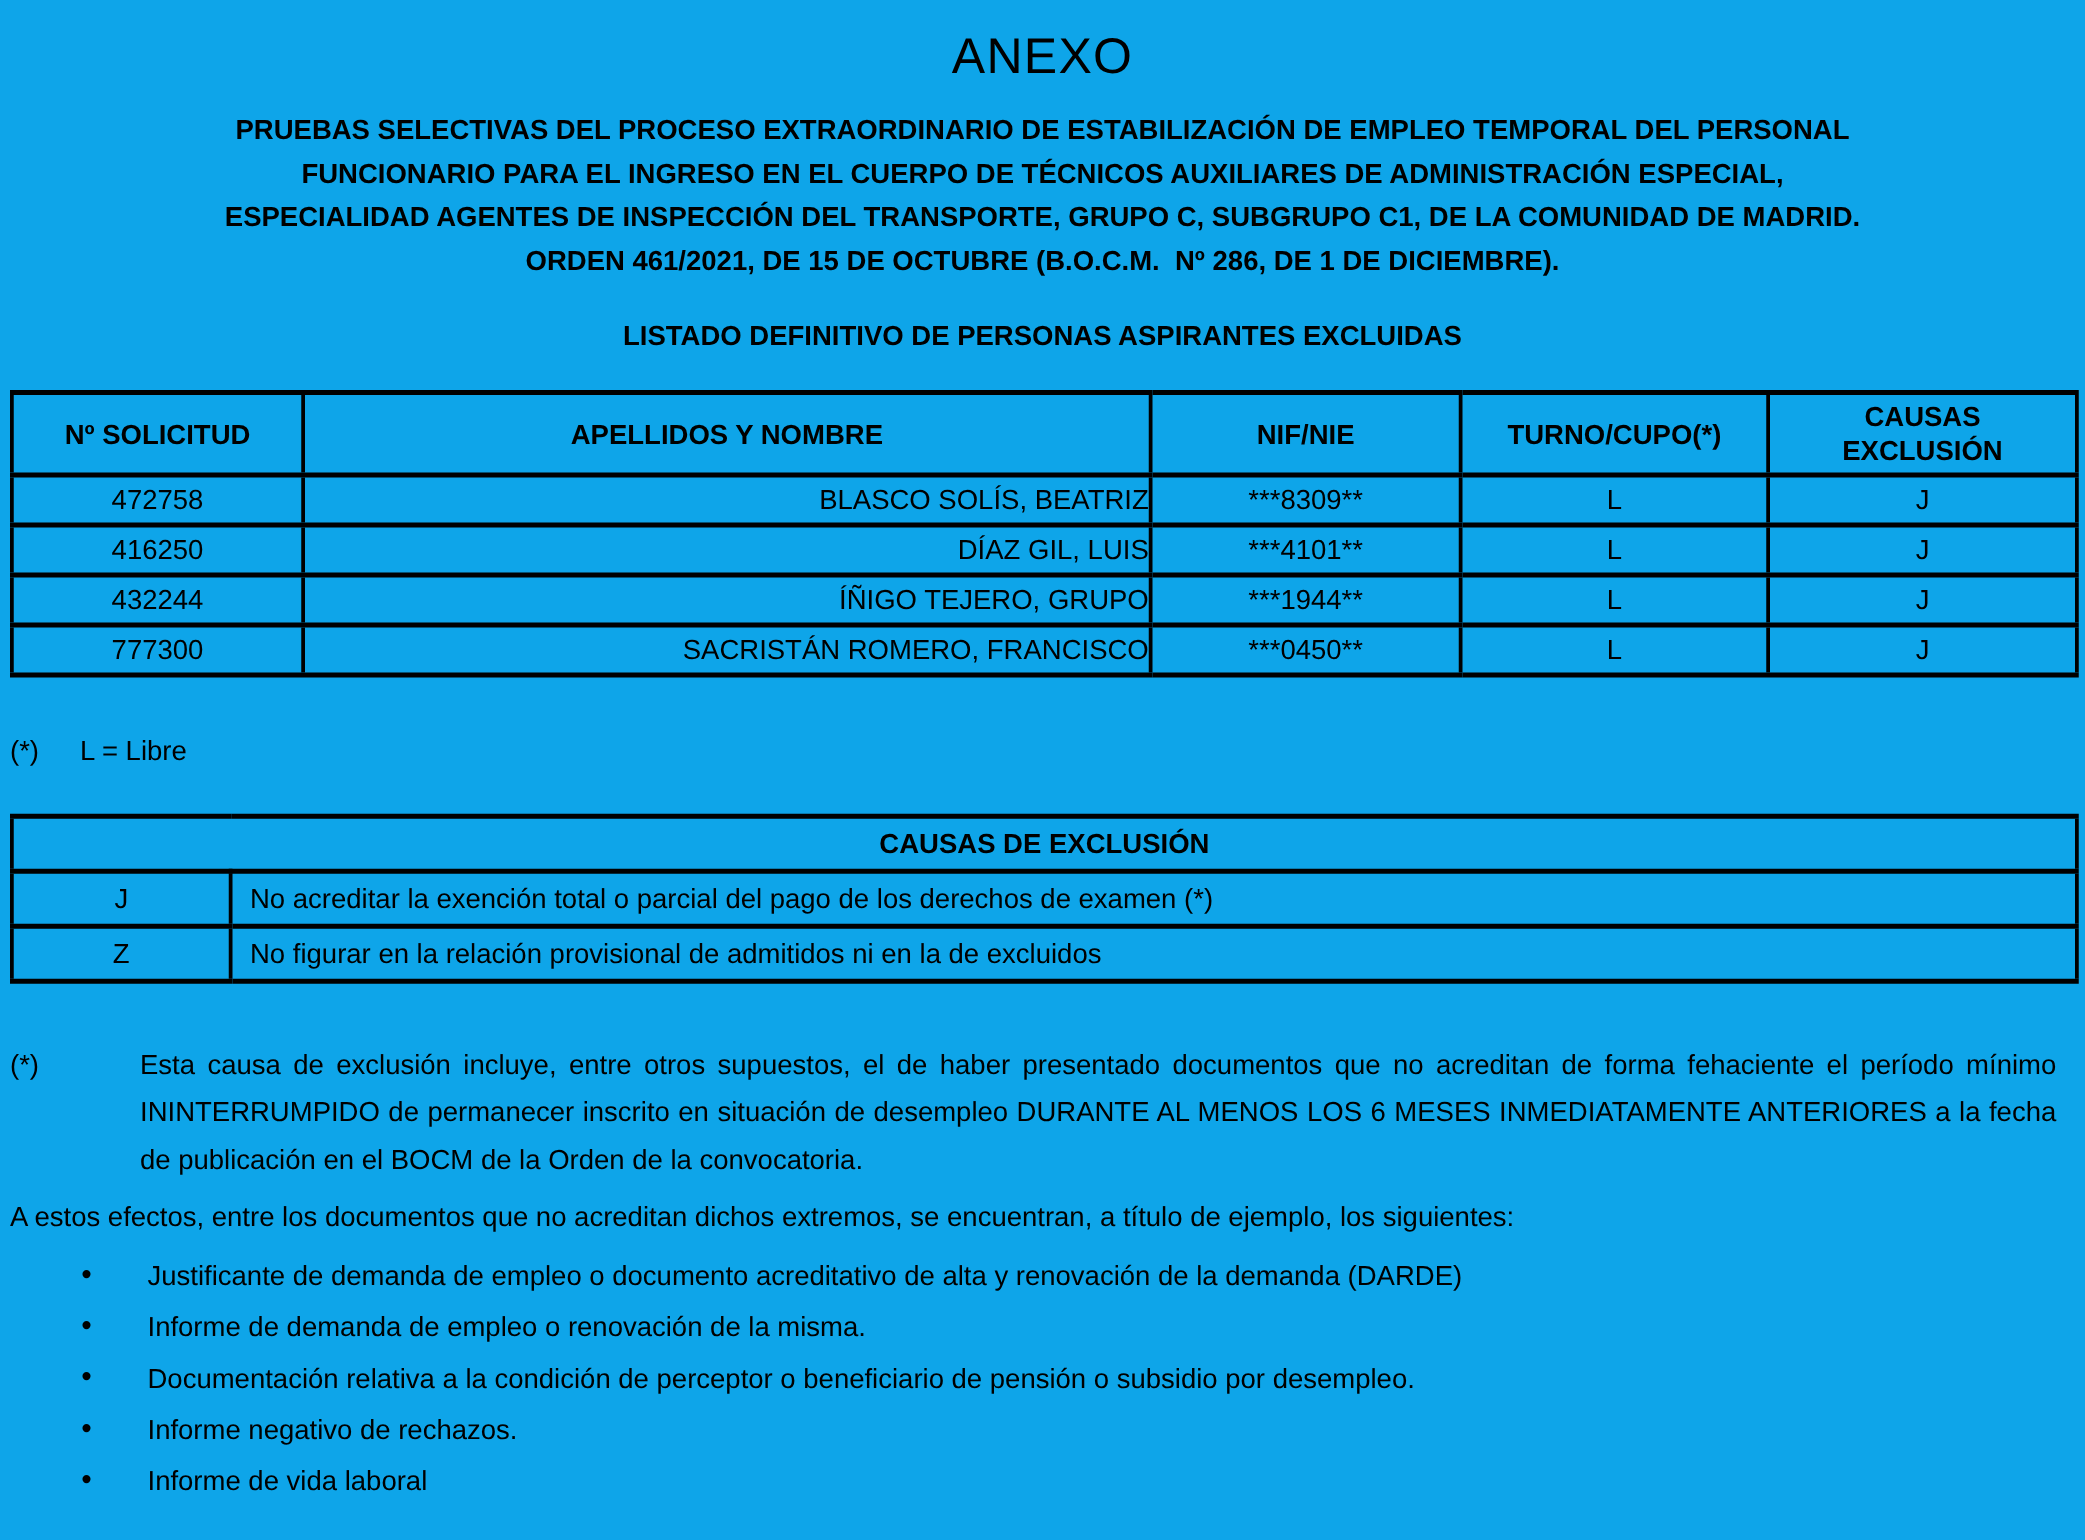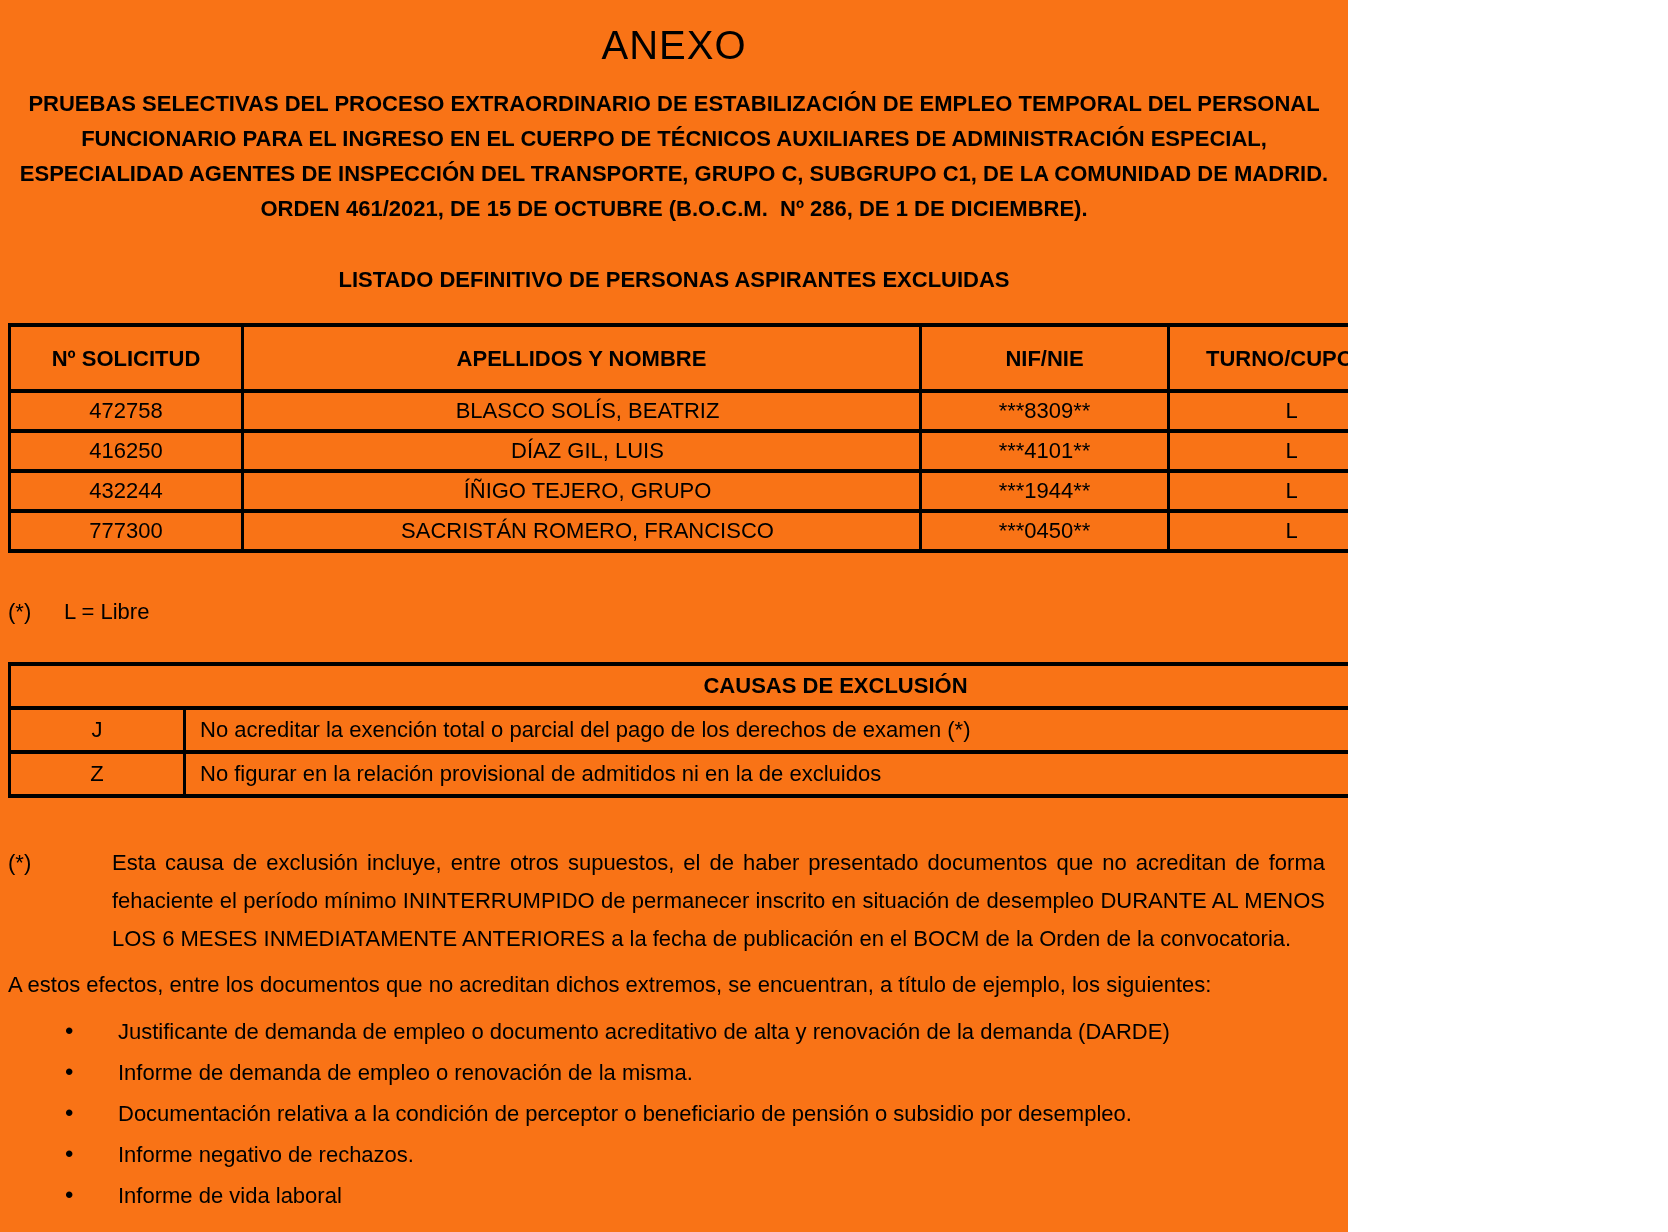--- a/index.html
+++ b/index.html
@@ -1,20 +1,20 @@
 <!DOCTYPE html>
 <html><head>
 <meta charset="utf-8">
 <style>
   html, body { margin: 0; padding: 0; background: #fff; }
   .page {
     position: relative;
-    width: 1348px;
+    width: 1668px;
     height: 1232px;
-    background: #f97316;
+    background: #0ea5e9;
     color: #000;
     font-family: "Liberation Sans", "DejaVu Sans", sans-serif;
     overflow: hidden;
   }
   .title {
     margin: 22px 0 0;
     text-align: center;
     font-size: 40px;
     font-weight: 400;
     line-height: 46px;
@@ -22,21 +22,21 @@
   }
   .heading {
     margin: 18px 10px 0;
     text-align: center;
     font-size: 22px;
     font-weight: 700;
     line-height: 35px;
     white-space: pre-wrap;
   }
   .subtitle {
-    margin: 40px 0 0;
+    margin: 29px 0 0;
     text-align: center;
     font-size: 22px;
     font-weight: 700;
     line-height: 28px;
   }
   table {
     border-collapse: collapse;
     table-layout: fixed;
     width: 1652px;
     font-size: 22px;
@@ -47,21 +47,21 @@
     border: 3px solid #000;
     border-top-width: 4px;
     border-bottom-width: 4px;
     padding: 0;
     text-align: center;
     vertical-align: middle;
     overflow: hidden;
   }
   .table1 th { height: 62px; font-weight: 700; white-space: pre-line; line-height: 27px; }
   .table1 td { height: 36px; font-weight: 400; }
-  .table1 td.cell-left { text-align: center; padding-left: 12px; }
+  .table1 td.cell-left { text-align: right; padding-left: 12px; }
   .table2 th { height: 40px; font-weight: 700; }
   .table2 td { height: 40px; font-weight: 400; }
   .table2 td.cell-desc { text-align: left; padding-left: 14px; }
   .footnote1 {
     margin: 45px 0 0 8px;
     display: flex;
     font-size: 22px;
     line-height: 28px;
   }
   .footnote2 {

